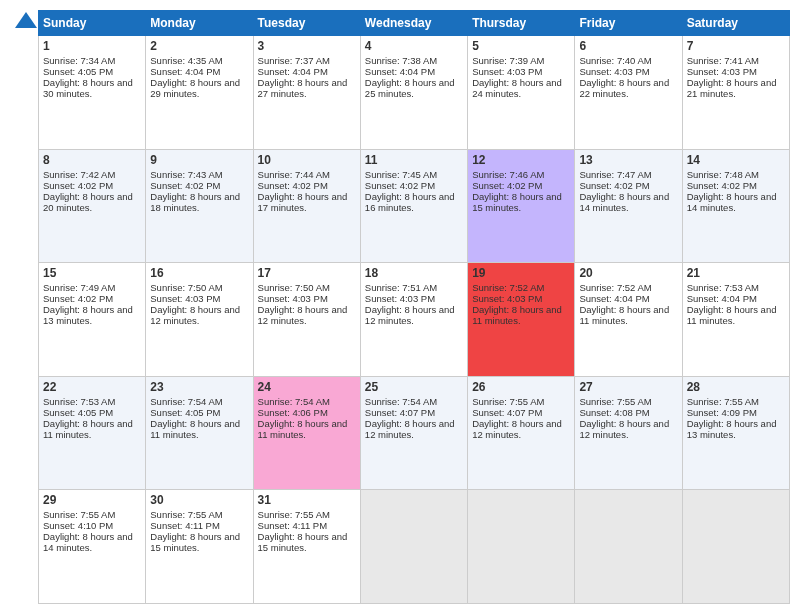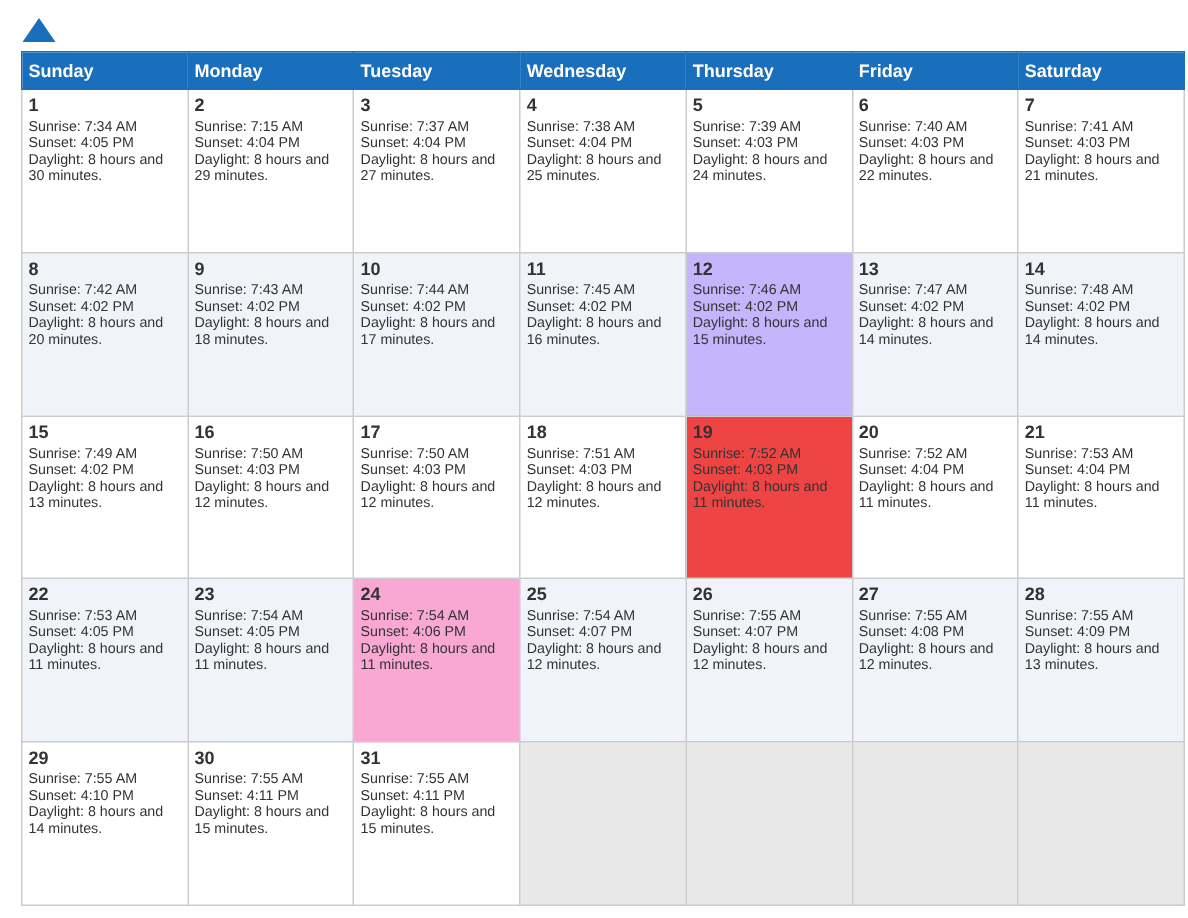--- a/index.html
+++ b/index.html
@@ -8,21 +8,21 @@
       background: #fff;
       width: 792px;
       height: 612px;
       overflow: hidden;
     }
     .page {
       width: 792px;
       height: 612px;
       padding: 10px 2px 8px 14px;
       display: flex;
-      flex-direction: column;
+      flex-direction: row;
     }
     .header {
       display: flex;
       justify-content: space-between;
       align-items: flex-start;
       margin-bottom: 6px;
     }
     .logo {
       display: flex;
       flex-direction: column;
@@ -116,21 +116,21 @@
     <tbody id="calendar-body">
         <tr>
           <td style="background-color: rgb(255, 255, 255);">
             <span class="day-num">1</span>
             <div>Sunrise: 7:34 AM</div>
             <div>Sunset: 4:05 PM</div>
             <div>Daylight: 8 hours and 30 minutes.</div>
           </td>
           <td style="background-color: rgb(255, 255, 255);">
             <span class="day-num">2</span>
-            <div>Sunrise: 7:15 AM</div>
+            <div>Sunrise: 4:35 AM</div>
             <div>Sunset: 4:04 PM</div>
             <div>Daylight: 8 hours and 29 minutes.</div>
           </td>
           <td style="background-color: rgb(255, 255, 255);">
             <span class="day-num">3</span>
             <div>Sunrise: 7:37 AM</div>
             <div>Sunset: 4:04 PM</div>
             <div>Daylight: 8 hours and 27 minutes.</div>
           </td>
           <td style="background-color: rgb(255, 255, 255);">

